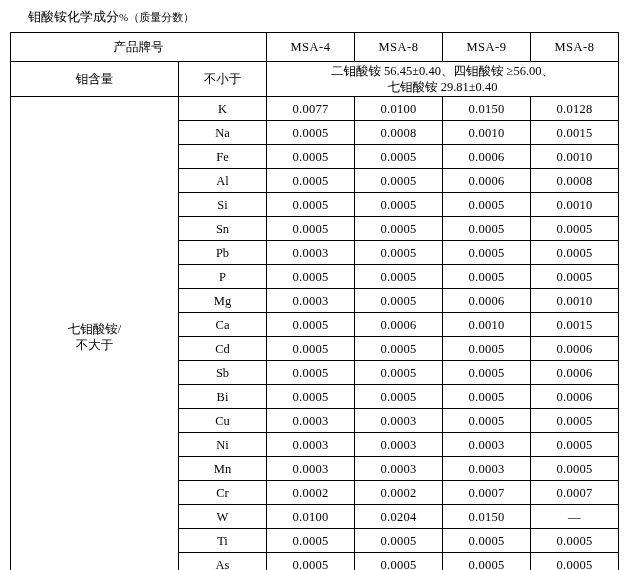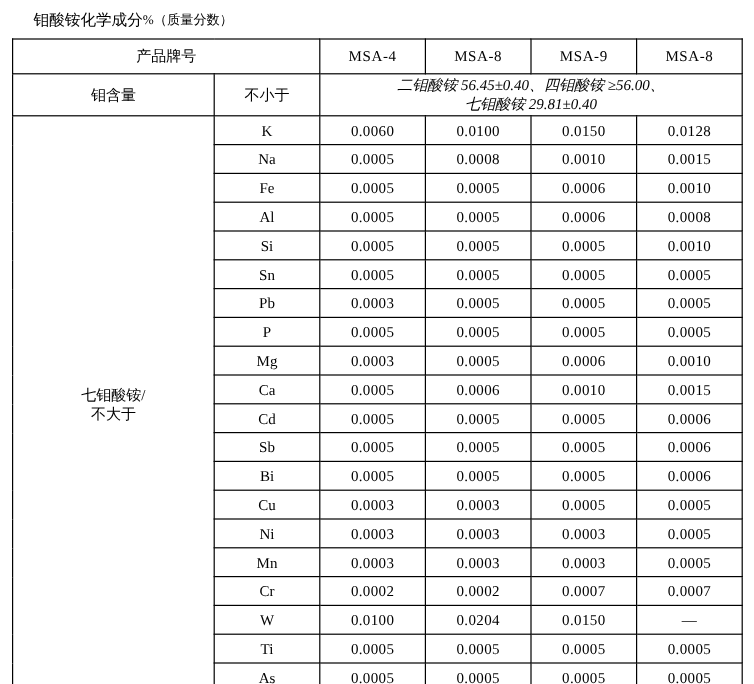--- a/index.html
+++ b/index.html
@@ -71,21 +71,20 @@
     padding-left: 14px;
     font-size: 13px;
   }
   .mo-op {
     font-size: 13px;
   }
   .mo-value {
     font-size: 12.5px;
     line-height: 20px;
     padding: 4px 2px;
-    font-style: italic;
   }
   .mo-value .ln { display: block; white-space: nowrap; }
   .imp-label {
     font-size: 13px;
     line-height: 22px;
   }
   .sym {
     font-size: 12.5px;
     font-family: "Liberation Serif", "DejaVu Serif", serif;
   }
@@ -130,21 +129,21 @@
           <span class="ln">二钼酸铵 56.45±0.40、四钼酸铵 ≥56.00、</span>
           <span class="ln">七钼酸铵 29.81±0.40</span>
         </td>
       </tr>
     <tr class="data-row">
           <td class="imp-label" rowspan="20">
             <div>七钼酸铵/</div>
             <div>不大于</div>
           </td>
           <td class="sym">K</td>
-          <td class="num">0.0060</td>
+          <td class="num">0.0077</td>
           <td class="num">0.0100</td>
           <td class="num">0.0150</td>
           <td class="num">0.0128</td>
         </tr>
         <tr class="data-row">
           <td class="sym">Na</td>
           <td class="num">0.0005</td>
           <td class="num">0.0008</td>
           <td class="num">0.0010</td>
           <td class="num">0.0015</td>

